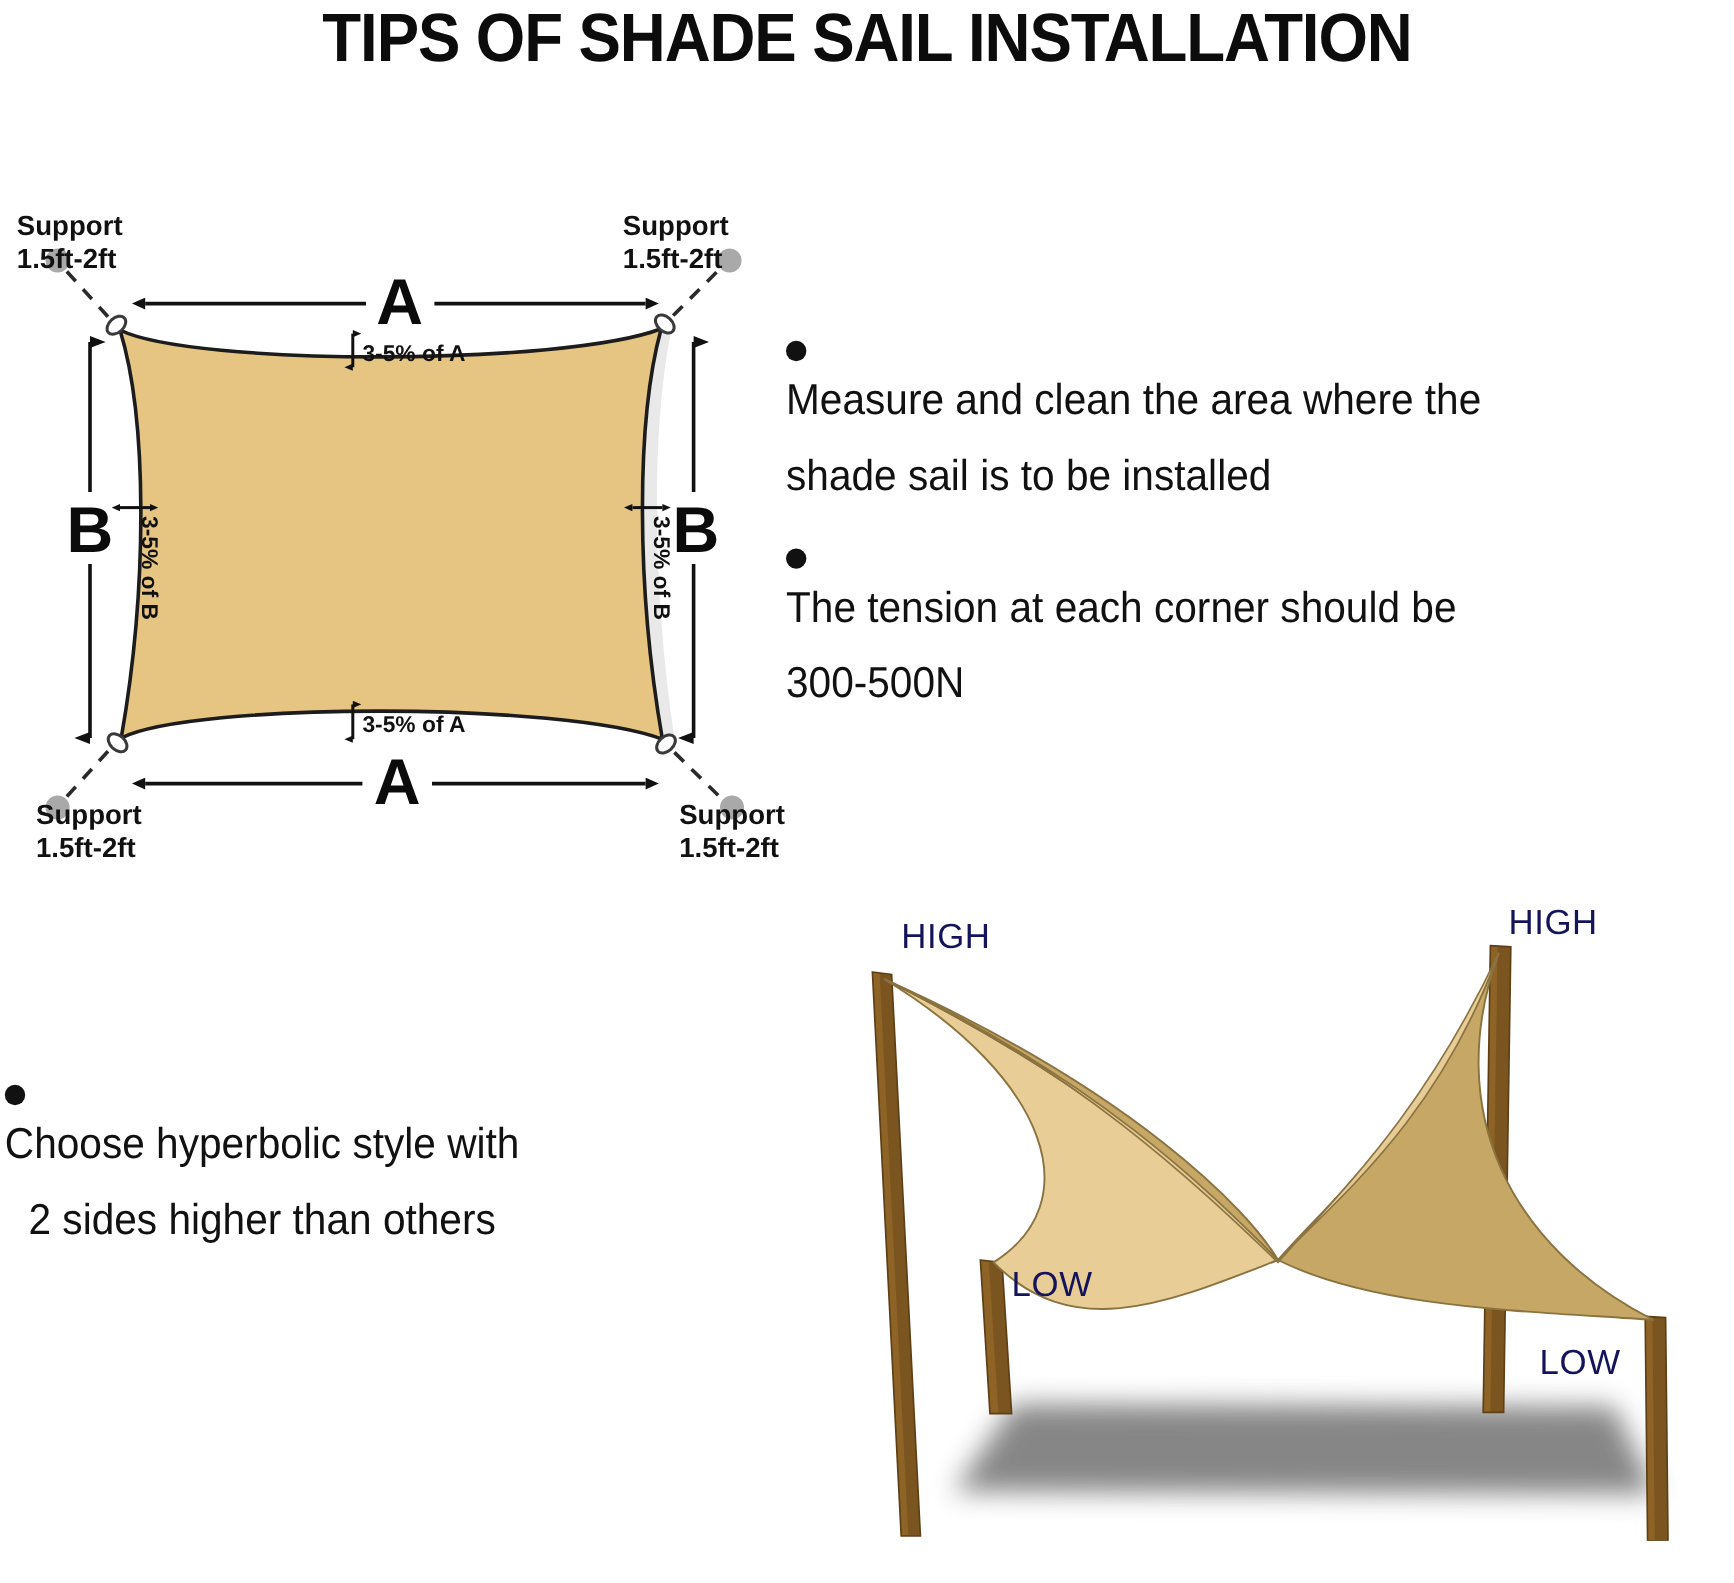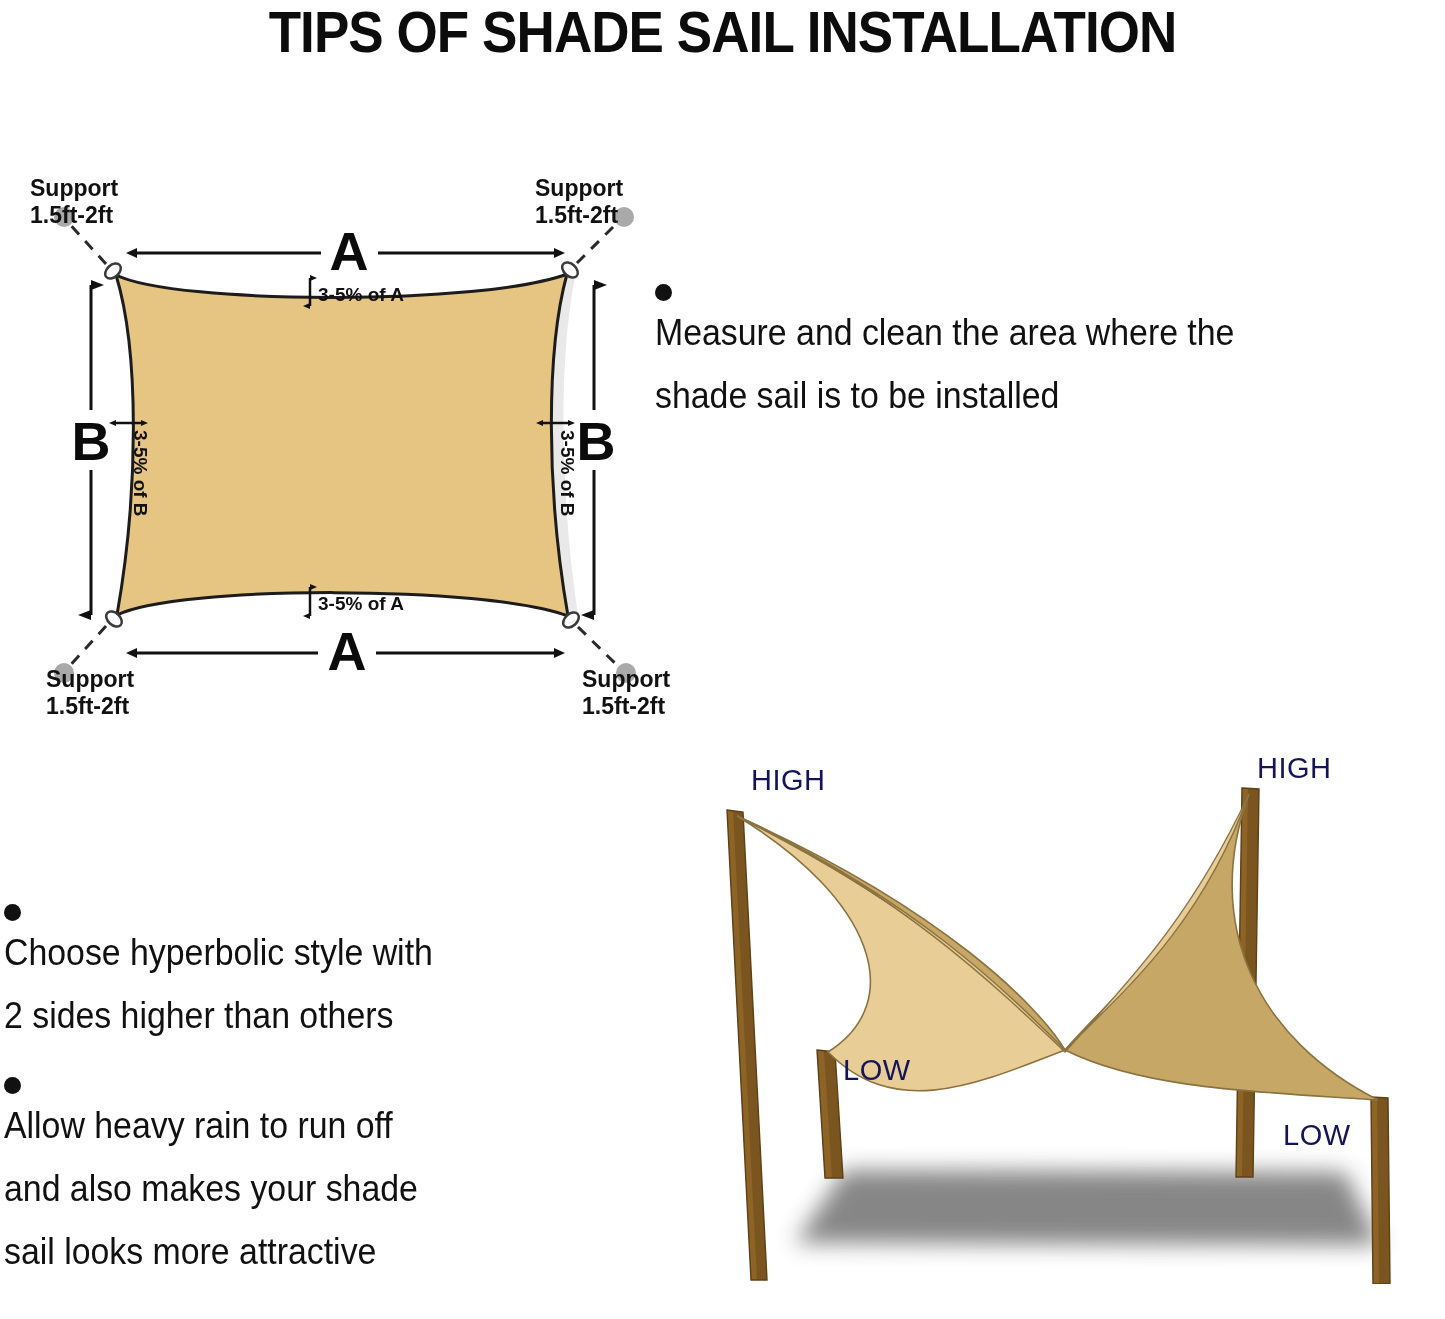--- a/index.html
+++ b/index.html
@@ -20,21 +20,21 @@
     font-weight:bold;
     font-size:57px;
     letter-spacing:-1px;
     color:#0c0c0c;
     transform:scaleX(0.93);
     transform-origin:center center;
     white-space:nowrap;
   }
 
   
-  #diagram-top{position:absolute;left:16px;top:160px;width:660px;height:570px;}
+  #diagram-top{position:absolute;left:0;top:160px;width:660px;height:570px;}
   #diagram-svg{position:absolute;left:0;top:0;}
 
   .dim-label{
     font-family:"Liberation Sans", sans-serif;
     font-weight:bold;
     fill:#0b0b0b;
   }
 
   
   .bullets{position:absolute;}
@@ -59,21 +59,21 @@
   #bullets-top .bullet-row{margin-bottom:14px;}
   #bullets-top .bullet-dot{width:17px;height:17px;margin-top:16px;margin-right:17px;}
   #bullets-top .bullet-text{
     font-size:36px;line-height:63px;
     transform:scaleX(0.94);
     white-space:pre-line;
   }
 
   
   #bullets-bottom{left:4px;top:888px;width:625px;}
-  #bullets-bottom .bullet-row{margin-bottom:14px;}
+  #bullets-bottom .bullet-row{margin-bottom:14px;text-align:center;}
   #bullets-bottom .bullet-dot{width:17px;height:17px;margin-top:16px;margin-right:16px;}
   #bullets-bottom .bullet-text{
     font-size:36px;line-height:63px;
     transform:scaleX(0.94);
     white-space:pre-line;
   }
 
   
   #illus{position:absolute;left:645px;top:740px;width:800px;height:544px;}
   #illus-svg{position:absolute;left:0;top:0;}
@@ -205,34 +205,33 @@
 
     </svg>
   </div>
 
   <div class="bullets" id="bullets-top">
     <div class="bullet-row">
       <span class="bullet-dot"></span>
       <span class="bullet-text">Measure and clean the area where the
 shade sail is to be installed</span>
     </div>
+    <div class="bullet-row">
+      <span class="bullet-dot"></span>
+      <span class="bullet-text">The tension at each corner should be
+300-500N</span>
+    </div>
   </div>
 
   <div class="bullets" id="bullets-bottom">
     <div class="bullet-row">
       <span class="bullet-dot"></span>
       <span class="bullet-text">Choose hyperbolic style with
 2 sides higher than others</span>
     </div>
-    <div class="bullet-row">
-      <span class="bullet-dot"></span>
-      <span class="bullet-text">Allow heavy rain to run off
-and also makes your shade
-sail looks more attractive</span>
-    </div>
   </div>
 
   <div id="illus">
     <svg id="illus-svg" width="800" height="544" viewBox="0 0 800 544">
 
       <defs>
         <filter id="blurShadow" x="-20%" y="-40%" width="140%" height="200%">
           <feGaussianBlur stdDeviation="11"></feGaussianBlur>
         </filter>
       </defs>

